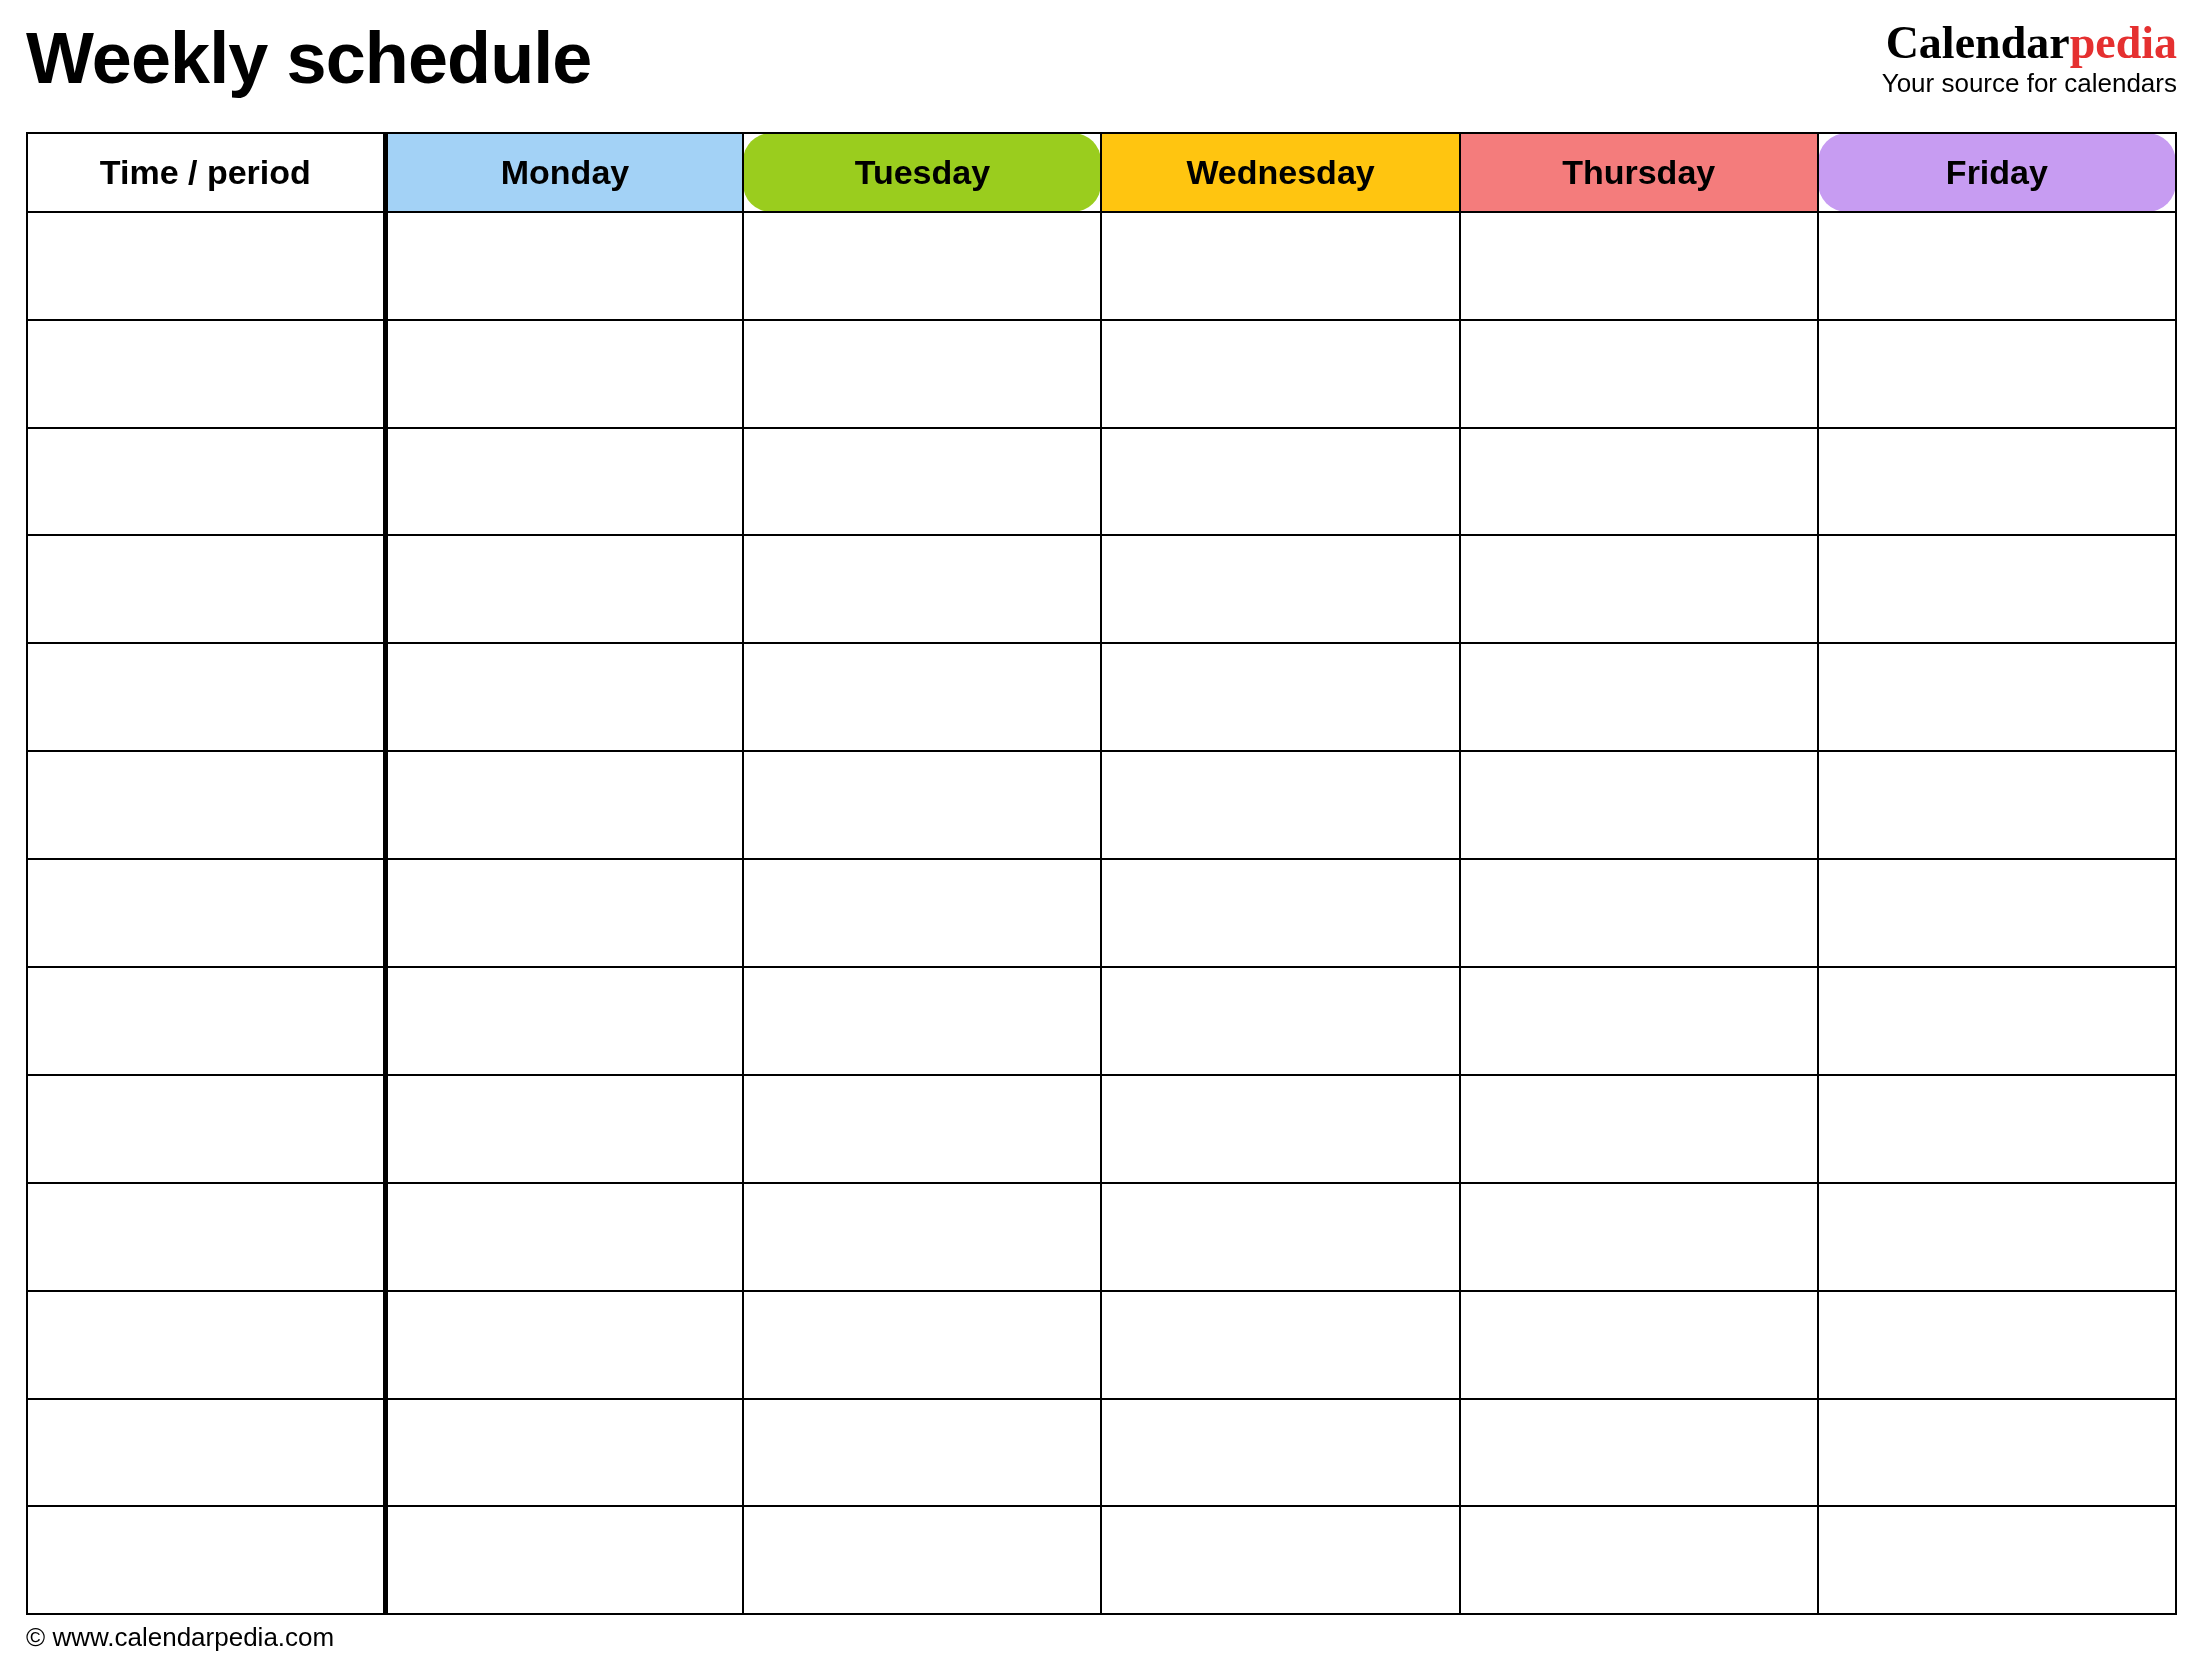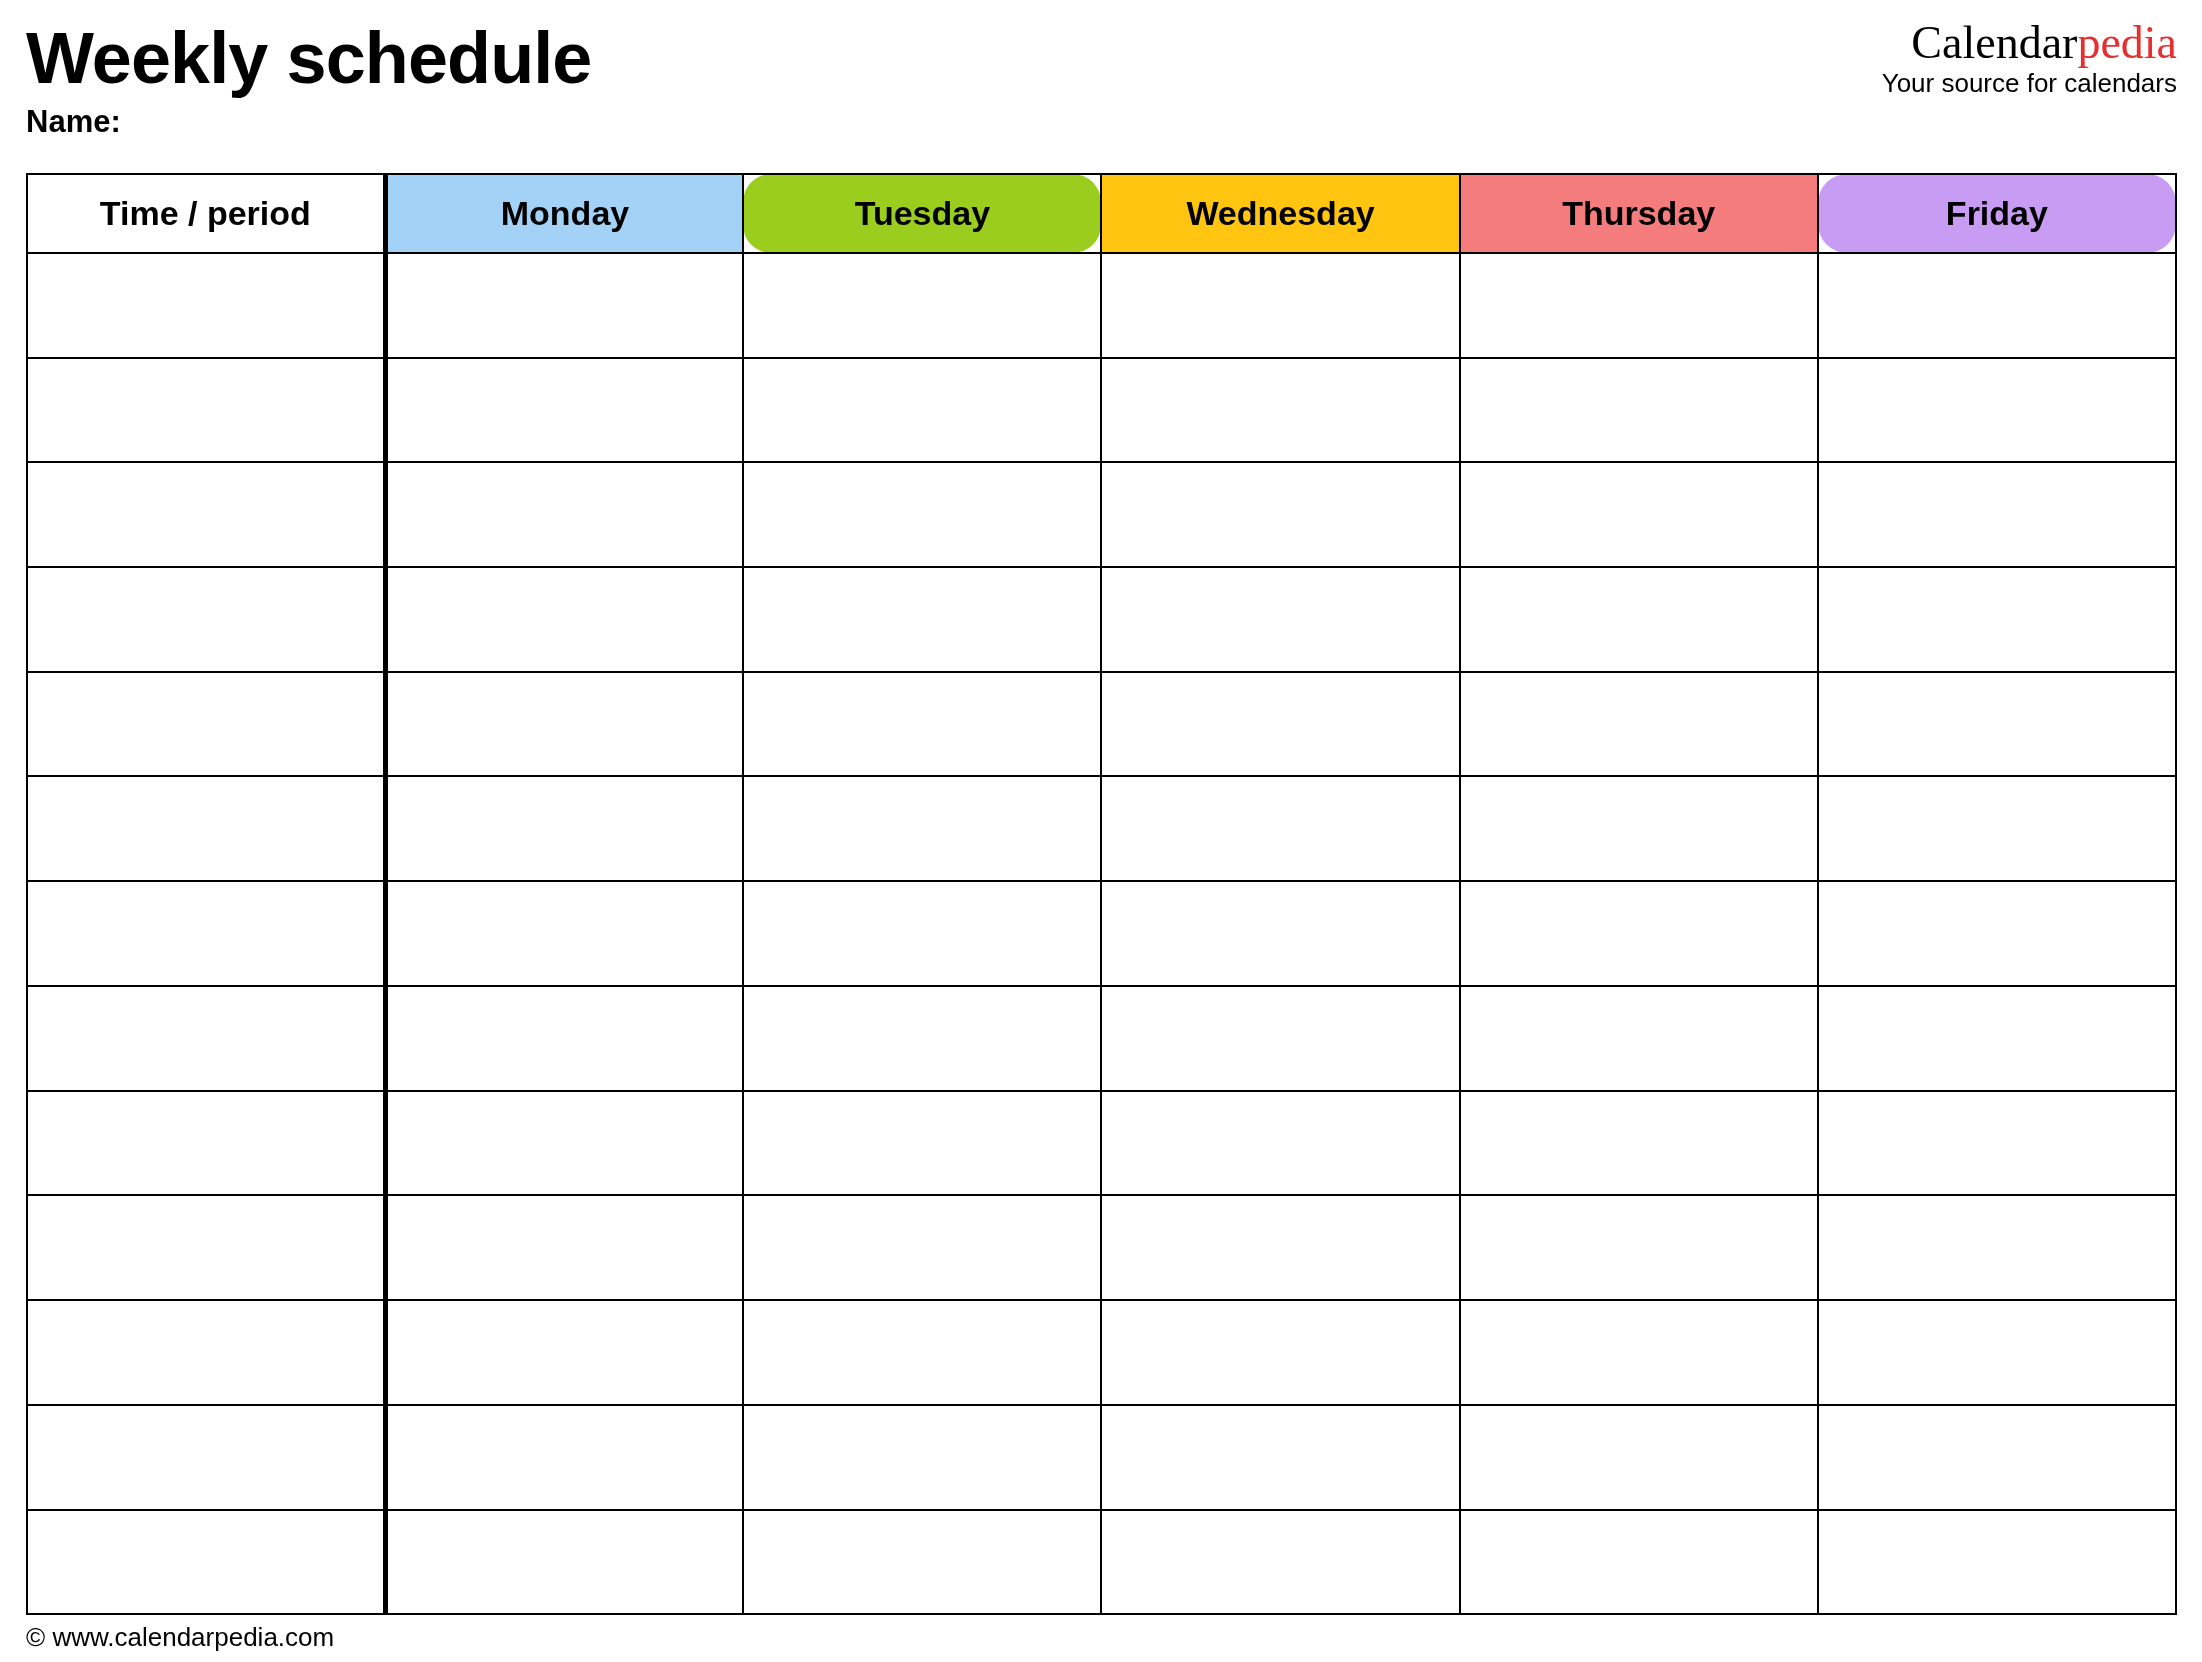--- a/index.html
+++ b/index.html
@@ -29,21 +29,21 @@
     font-weight: 700;
     margin-top: 5.2px;
   }
   .brand-block {
     text-align: right;
     padding-top: 3.4px;
   }
   .brand-name {
     font-size: 46px;
     font-family: Georgia, 'Times New Roman', serif;
-    font-weight: 400;
+    font-weight: 700;
     line-height: 1;
   }
   .brand-pedia { color: #e53030; }
   .brand-tagline {
     font-size: 26px;
     margin-top: 1.7px;
     color: #000;
   }
   .schedule-wrap {
     flex: 1 1 auto;
@@ -79,21 +79,20 @@
     font-size: 26px;
     padding-top: 7px;
   }
 </style>
 </head>
 <body>
 
 <div class="header-row">
   <div class="title-block">
     <div class="page-title">Weekly schedule</div>
-    <div class="name-label">Name:</div>
   </div>
   <div class="brand-block">
     <div class="brand-name">
       <span>Calendar</span><span class="brand-pedia">pedia</span>
     </div>
     <div class="brand-tagline">Your source for calendars</div>
   </div>
 </div>
 
 <div class="schedule-wrap">

